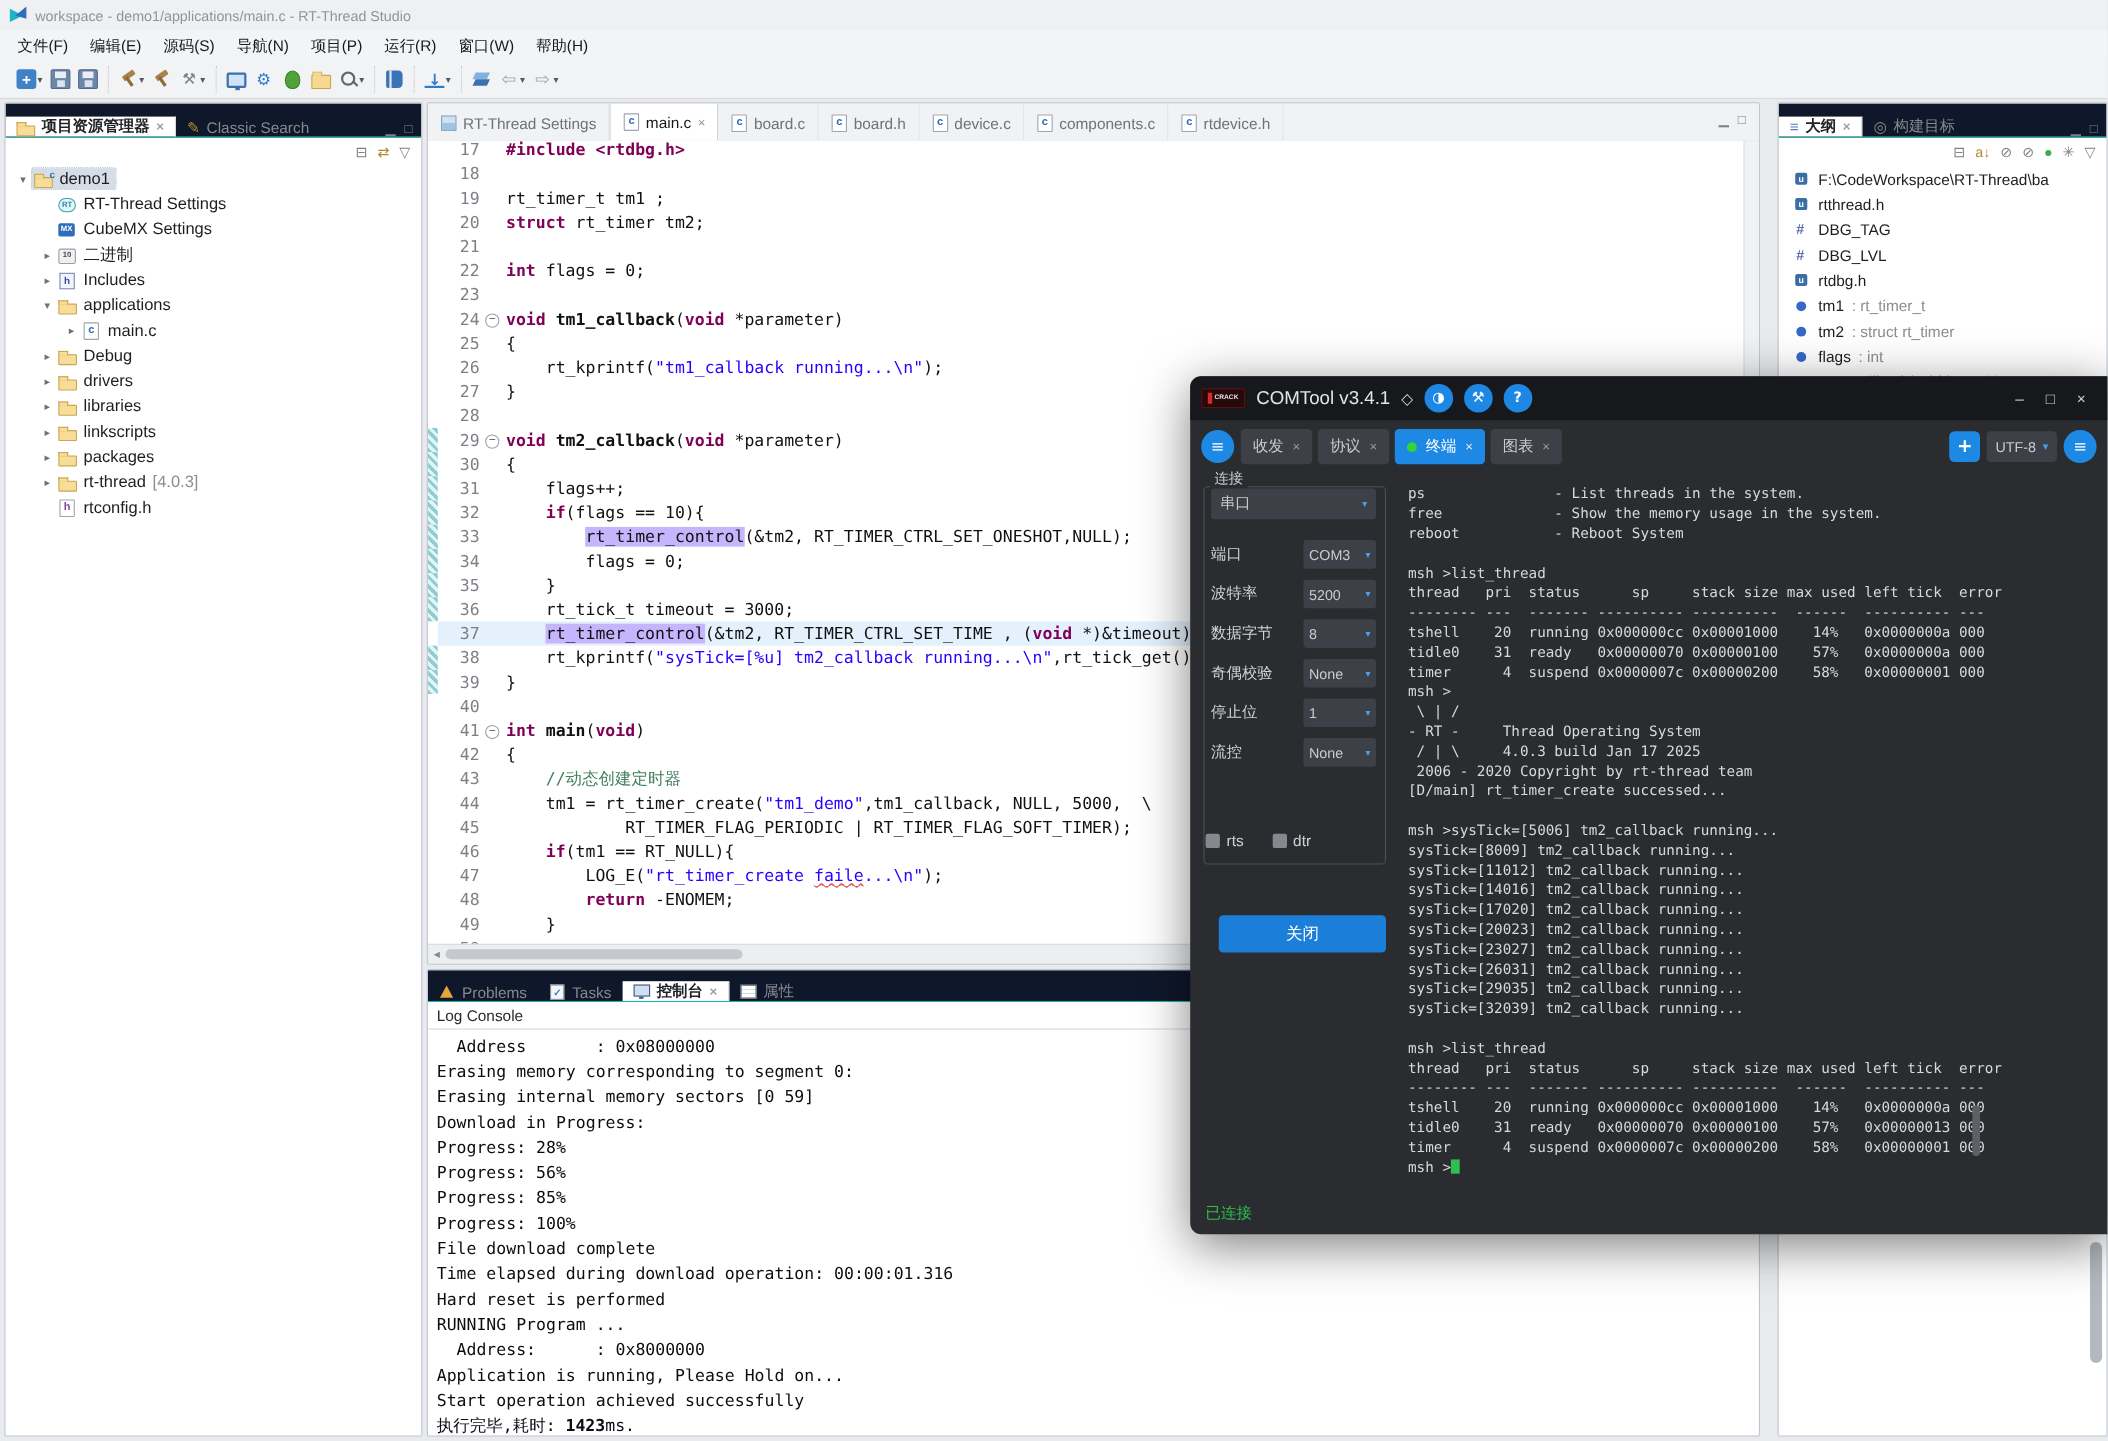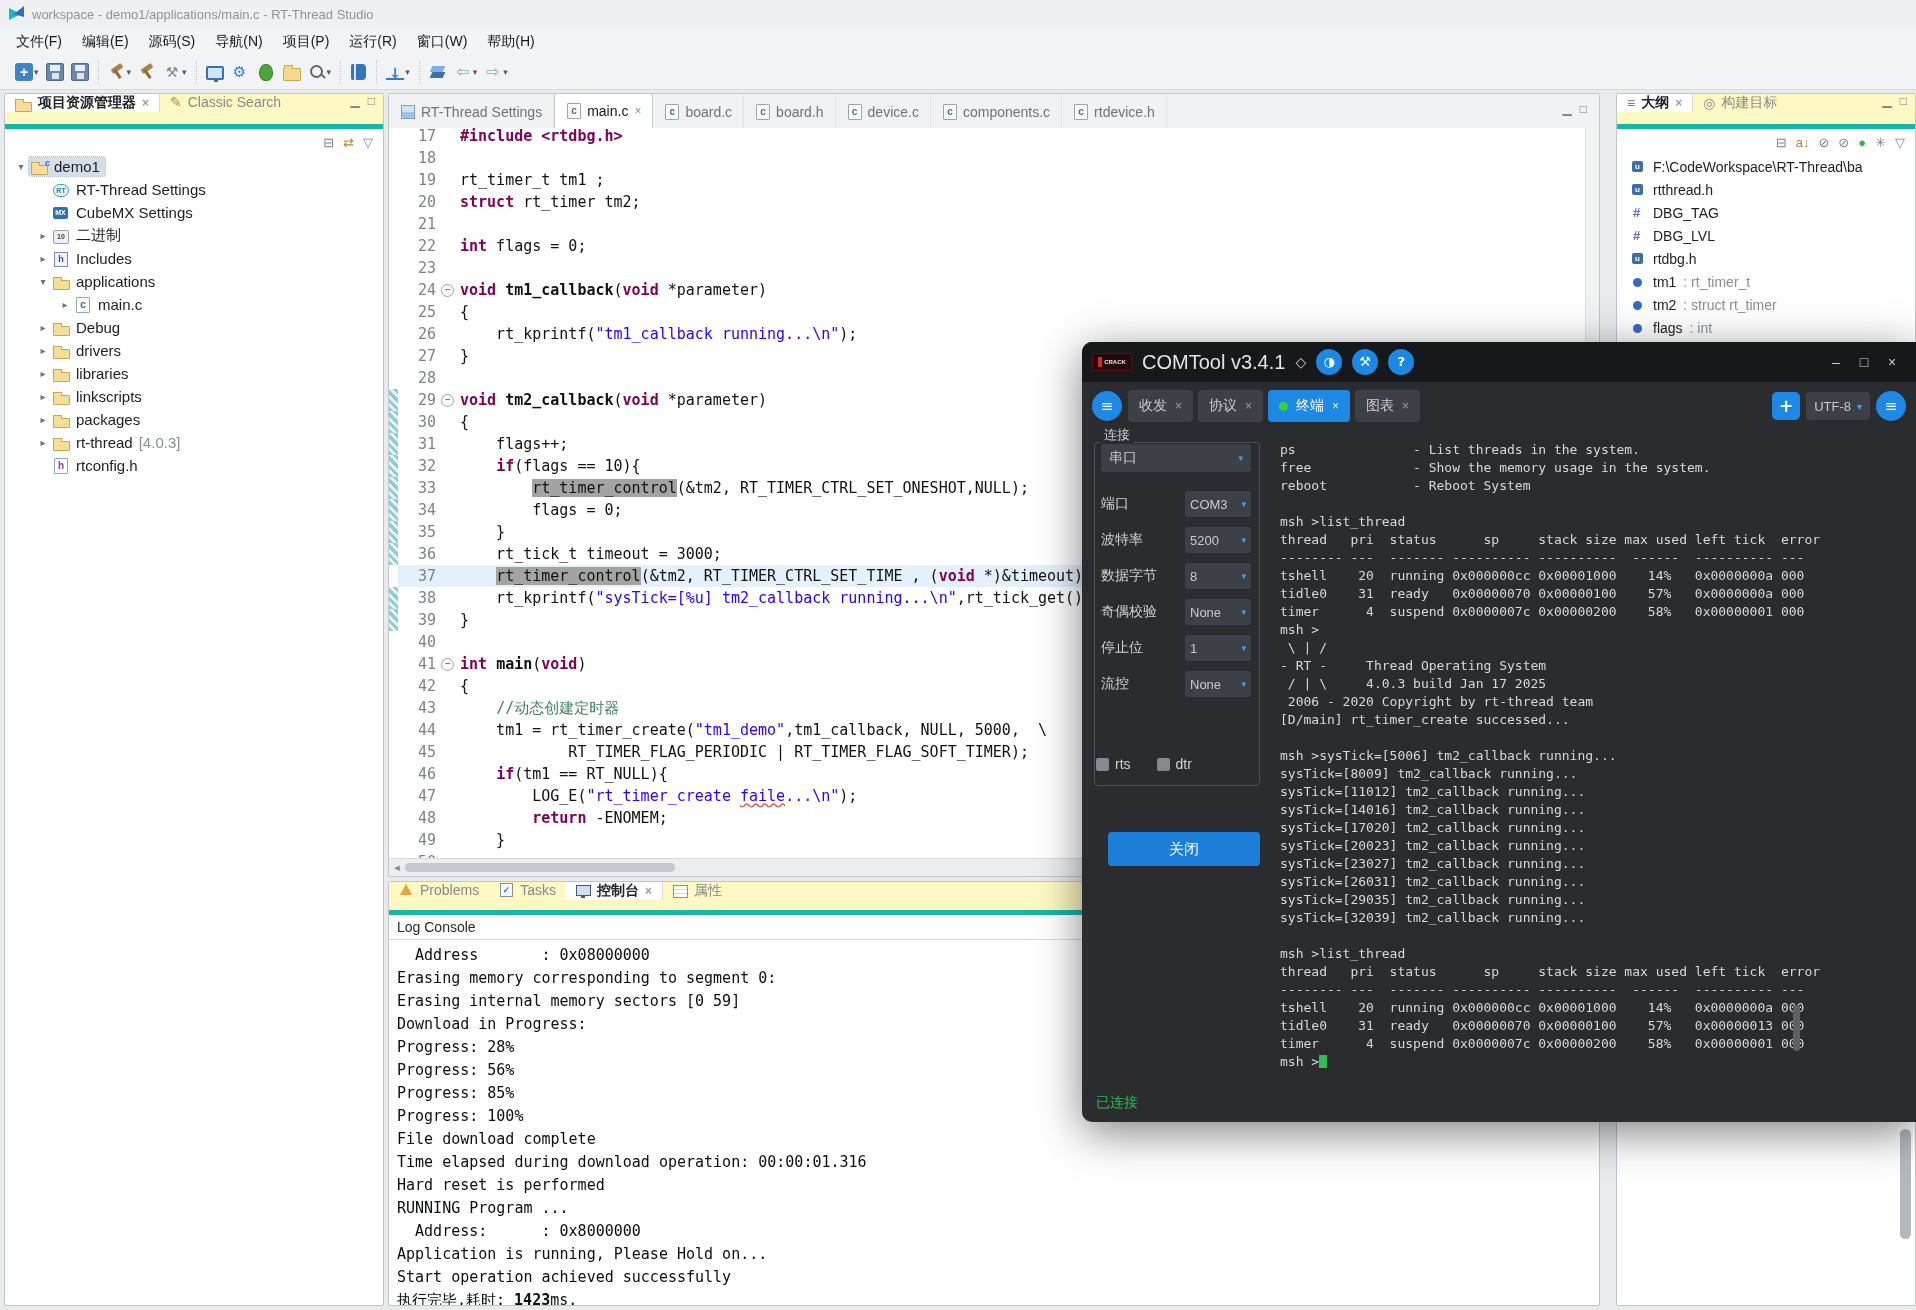--- a/index.html
+++ b/index.html
@@ -38,21 +38,21 @@
   .i-search:after{content:"";position:absolute;left:12px;top:12px;width:6px;height:2px;background:#5f666d;transform:rotate(45deg)}
   .i-book{background:#3a74b8;border-radius:2px 4px 4px 2px;width:15px;height:16px;margin:1px}
   .i-book:before{content:"";position:absolute;left:3px;top:0;width:2px;height:16px;background:#dce8f5}
   .i-download{color:#2f7ccb;font:bold 14px/16px "DejaVu Sans",sans-serif;text-align:center;border-bottom:2px solid #2f7ccb;height:15px;box-sizing:border-box}
   .i-layers{}
   .i-layers:before{content:"";position:absolute;left:2px;top:3px;width:13px;height:6px;background:#7fb2e0;transform:skewX(-25deg)}
   .i-layers:after{content:"";position:absolute;left:2px;top:9px;width:13px;height:6px;background:#3b6fae;transform:skewX(-25deg)}
   .i-back,.i-fwd{color:#8fa6bd;font:16px/18px "DejaVu Sans",sans-serif;text-align:center}
   
   .panel{position:absolute;background:#fff;border:1px solid #bfc6cd;border-radius:2px;box-sizing:border-box;overflow:hidden}
-  .phead{height:30px;border-bottom:5px solid #14b8a6;display:flex;align-items:flex-start;background:#fef9c3}
+  .phead{height:30px;border-bottom:1px solid #14b8a6;display:flex;align-items:flex-end;background:#0f172a}
   .ptab{display:flex;align-items:center;gap:6px;padding:0 10px;font-size:14px;color:#85898e}
   .ptab.active{background:#fff;color:#202327;border-right:1px solid #d7dade;font-weight:bold}
   .ptab .x{color:#9aa0a6;font-size:12px}
   .pminmax{margin-left:auto;display:flex;align-items:center;gap:8px;padding-right:8px;color:#7c8186;font-size:12px}
   .ptools{height:26px;display:flex;justify-content:flex-end;align-items:center;gap:9px;padding-right:10px;color:#7c8186;font-size:13px}
   
   .tree{font-size:15px;color:#1c1e21}
   .trow{display:flex;align-items:center;height:23px}
   .texp{width:16px;text-align:center;color:#6d7277;font-size:10px}
   .selbox{display:flex;align-items:center;gap:6px;padding:1px 5px 1px 2px;border-radius:2px}
@@ -83,21 +83,21 @@
   .fold{width:17px;flex:none;text-align:center}
   .foldm{display:inline-block;width:11px;height:11px;border:1px solid #9aa2aa;border-radius:50%;font:10px/10px "DejaVu Sans Mono",monospace;color:#5c6166;background:#fff;vertical-align:2px}
   .ctext{flex:1;padding-left:4px}
   .crow.cur{background:#e4f1fc}
   .crow.cur .ann{background:#fff}
   .s-kw{color:#7f0055;font-weight:bold}
   .s-fn{font-weight:bold}
   .s-str{color:#2a00ff}
   .s-strspell{color:#2a00ff;text-decoration:underline wavy #e05c5c}
   .s-com{color:#3f7f5f}
-  .s-occ{background:#a3a3a3}
+  .s-occ{background:#c4b5fd}
   .vscroll{position:absolute;right:0;top:34px;bottom:17px;width:13px;background:#f1f2f3;border-left:1px solid #dadde0}
   .hscroll{position:absolute;left:0;right:0;bottom:0;height:17px;background:#eceef0;border-top:1px solid #d7dade;display:flex;align-items:center}
   .harrow{width:16px;text-align:center;color:#85898e;font-size:11px}
   .hthumb{width:270px;height:9px;background:#c4c9cf;border-radius:5px}
   
   .loghead{height:24px;border-bottom:1px solid #d7dade;font-size:14px;color:#26292d;display:flex;align-items:center;padding-left:8px;background:#fff}
   .clines{padding:4px 0 0 8px;font:15px/23px "DejaVu Sans Mono",monospace;color:#0b0d0f;white-space:pre}
   .s-b{font-weight:bold}
   .s-pl{}
   
@@ -117,21 +117,21 @@
   .o-var:before{content:"";position:absolute;left:2px;top:3px;width:9px;height:9px;border-radius:50%;background:#3668c9}
   .o-func:before{content:"";position:absolute;left:2px;top:3px;width:9px;height:9px;border-radius:50%;background:#3fae49}
   .rscroll{position:absolute;right:4px;top:1035px;width:11px;height:110px;background:#b4b9bf;border-radius:6px}
   
   .ctwin{position:absolute;left:1082px;top:342px;width:834px;height:780px;background:#2a2c30;border-radius:10px 0 0 10px;
          box-shadow:0 10px 45px rgba(0,0,0,.5);overflow:hidden;z-index:10;color:#d4d6d8}
   .cttitle{height:40px;background:#16181b;display:flex;align-items:center;gap:10px;padding:0 10px}
   .ctlogo{width:38px;height:16px;background:#26090b;border:1px solid #5c1014;border-radius:2px;display:flex;align-items:center;justify-content:center;gap:2px}
   .ctlogo b{width:4px;height:10px;background:#d22c2c;display:inline-block}
   .ctlogo span{color:#e8e8e8;font:bold 6px/8px "Liberation Sans"}
-  .cttitle .t{font-size:20px;color:#e2e4e6}
+  .cttitle .t{font-size:17px;color:#e2e4e6}
   .ctpin{color:#cfd3d7;font-size:14px}
   .ctcirc{width:26px;height:26px;border-radius:50%;background:#1d87e4;color:#fff;font:bold 13px/26px "DejaVu Sans",sans-serif;text-align:center}
   .ctwbtn{color:#cfd3d7;font-size:14px;width:28px;text-align:center}
   .cttabs{height:48px;display:flex;align-items:center;gap:6px;padding:0 10px}
   .cthamb{width:30px;height:30px;border-radius:50%;background:#1e88e5;color:#fff;font:15px/30px "DejaVu Sans",sans-serif;text-align:center;flex:none}
   .ctab{display:flex;align-items:center;gap:8px;height:32px;padding:0 11px;background:#3d4147;border-radius:4px;font-size:14px;color:#c8ccd1}
   .ctab .x{color:#9aa0a6;font-size:12px}
   .ctab.active{background:#1e88e5;color:#fff}
   .ctab.active .x{color:#e8f1fa}
   .ctab .dot{width:9px;height:9px;border-radius:50%;background:#35d435}

